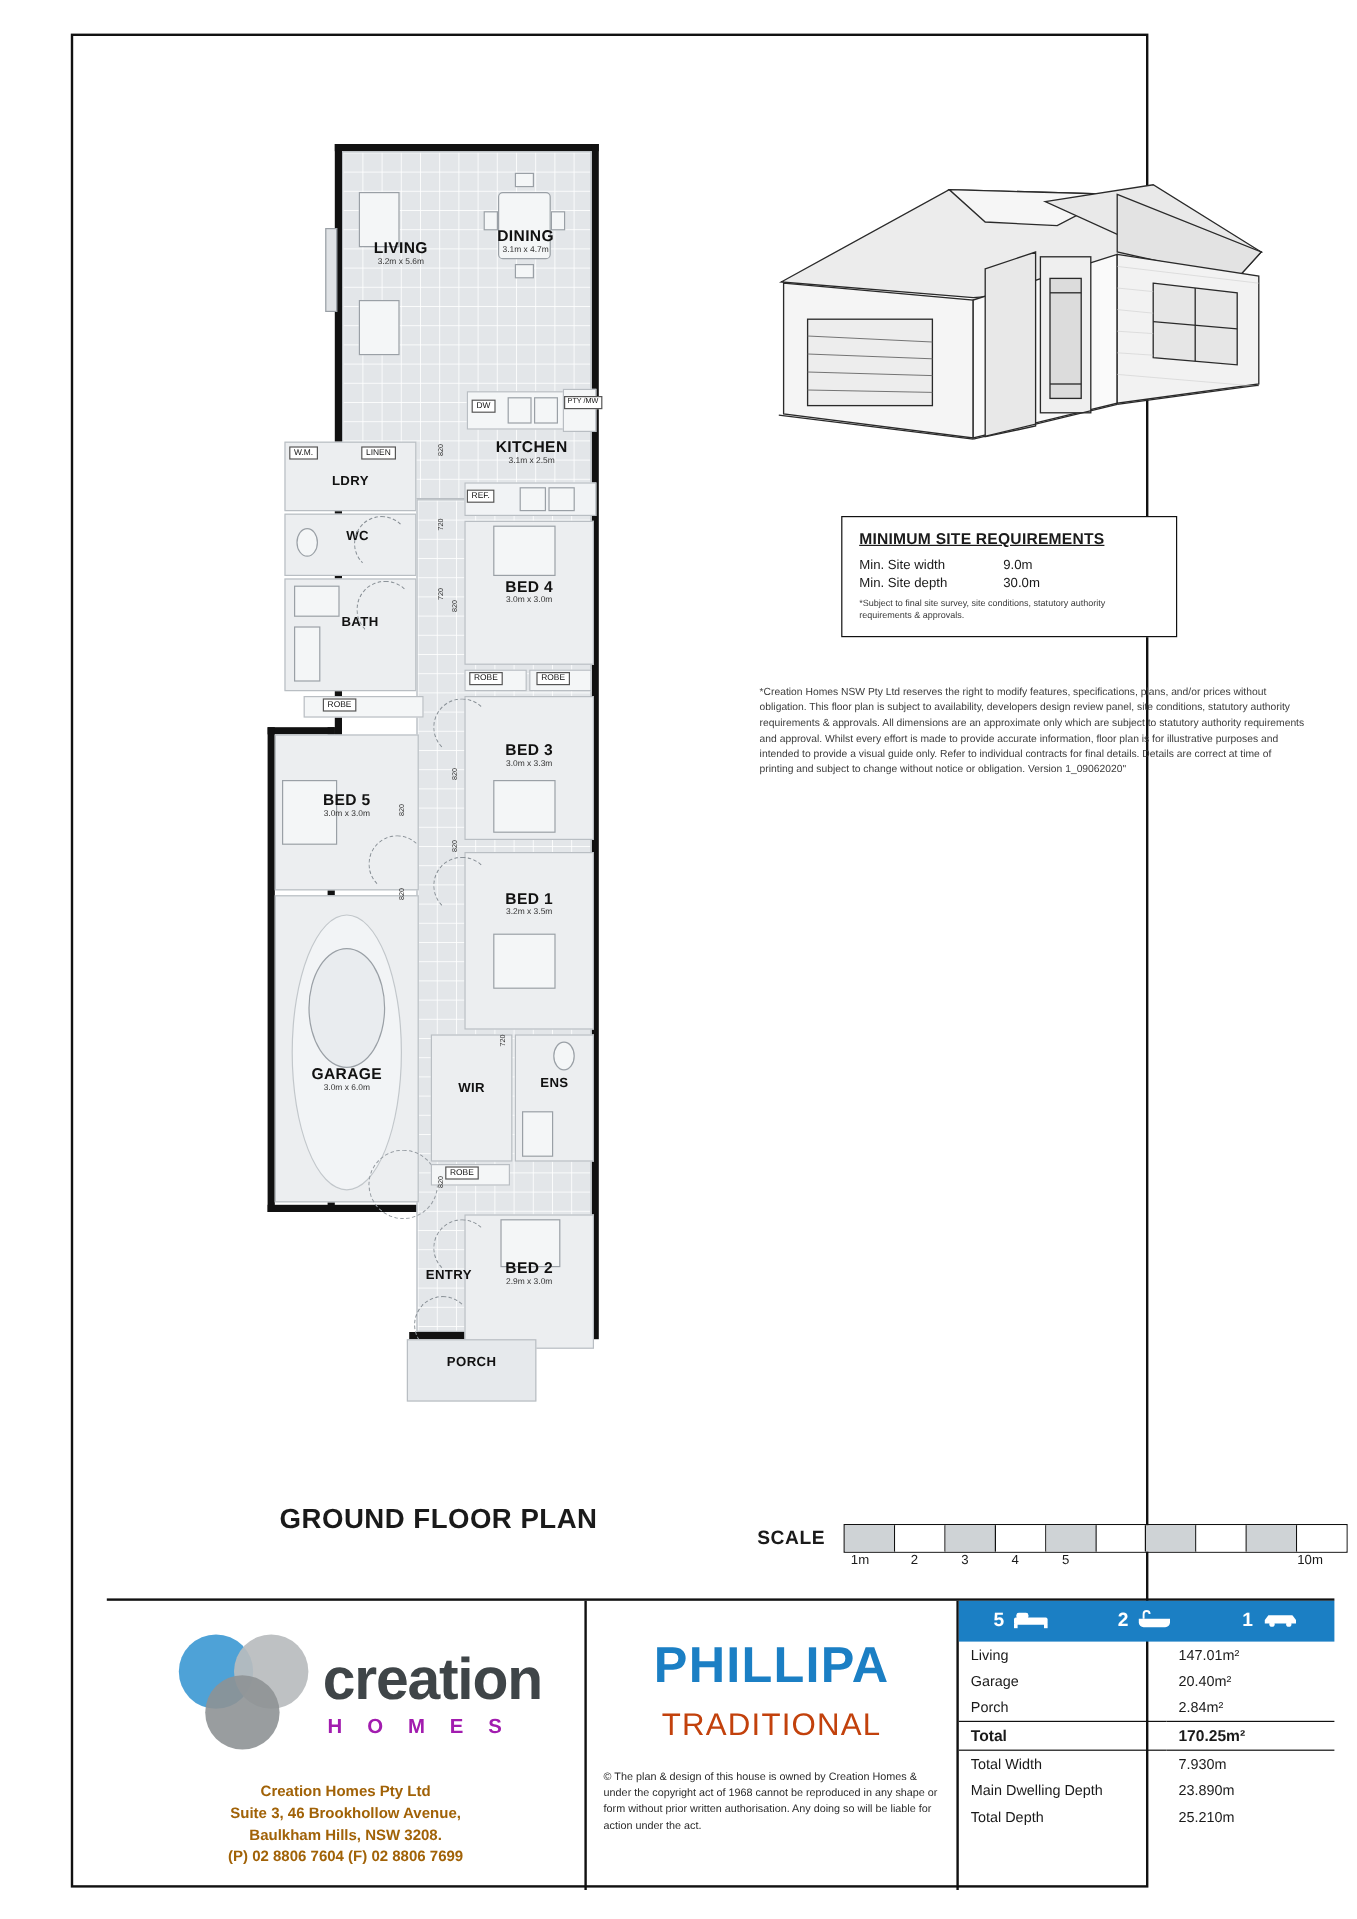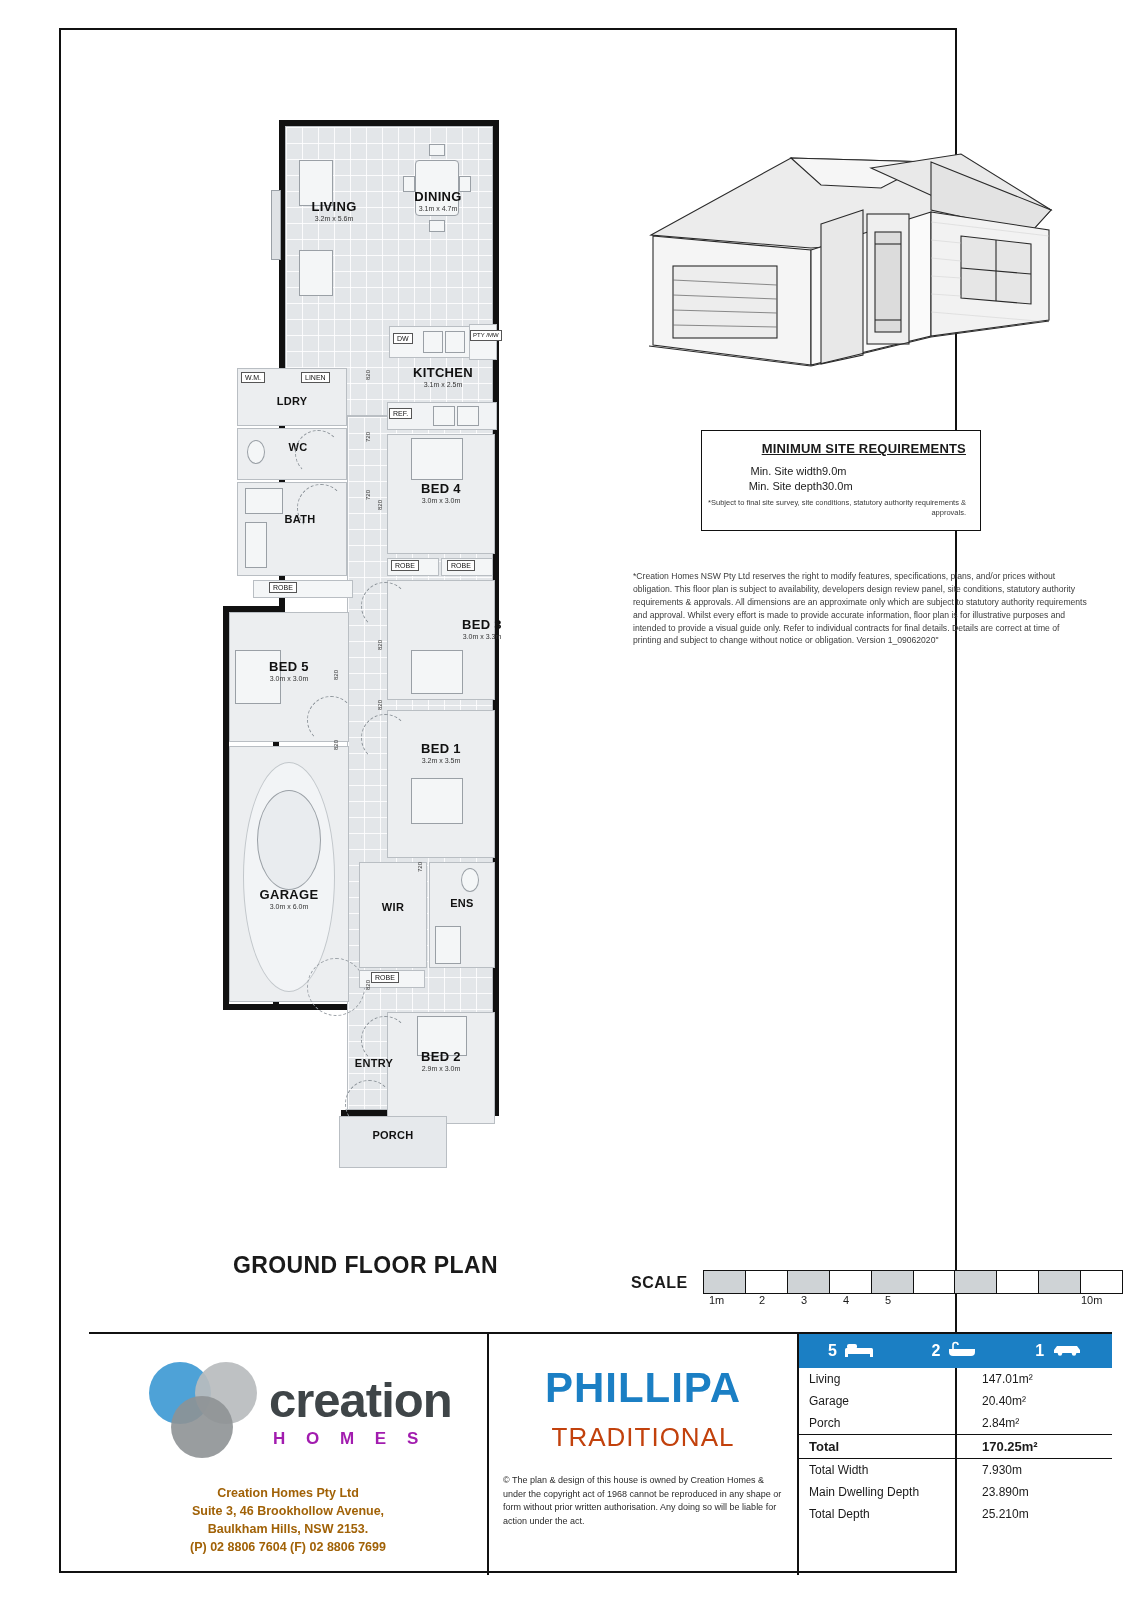--- a/index.html
+++ b/index.html
@@ -25,21 +25,21 @@
   .tag { position:absolute; font-size:7px; background:#fff; border:1px solid #555; padding:1px 3px; color:#111; }
   .dimv { position:absolute; font-size:6px; color:#333; transform:rotate(-90deg); transform-origin:left top; white-space:nowrap; }
   .furn { position:absolute; border:1px solid #9aa0a6; background:#f4f6f7; box-sizing:border-box; }
   .furn.round { border-radius:50%; }
   .swing { position:absolute; border:1px dashed #8d949a; border-radius:50%; border-right-color:transparent; border-bottom-color:transparent; }
 
   
   .render { position:absolute; left:570px; top:110px; width:460px; height:250px; }
 
   
-  .siteboxwrap { position:absolute; left:640px; top:400px; width:280px; border:1px solid #111; background:#fff; padding:10px 14px 12px 0; box-sizing:border-box;text-align:right; }
+  .siteboxwrap { position:absolute; left:640px; top:400px; width:280px; border:1px solid #111; background:#fff; padding:10px 14px 12px 14px; box-sizing:border-box; }
   .siteboxwrap h3 { margin:0 0 9px 0; font-size:13px; text-decoration:underline; letter-spacing:.2px; }
   .siterow { display:flex; font-size:11px; margin-bottom:3px; }
   .siterow .k { width:120px; }
   .sitenote { font-size:7.5px; color:#3a3a3a; margin-top:6px; line-height:1.35; }
 
   
   .disclaimer { position:absolute; left:572px; top:540px; width:455px; font-size:8.6px; line-height:1.5; color:#3c3c3c; text-align:left; }
 
   
   .gfp { position:absolute; left:172px; top:1222px; font-size:23px; font-weight:bold; letter-spacing:.4px; }
@@ -164,21 +164,21 @@
       <div class="t">BED 4</div>
       <div class="d">3.0m x 3.0m</div>
     </div>
     <div class="room" style="left:176px; top:468px; width:52px; height:18px; background:#f4f6f7;"></div>
     <div class="tag" style="left:180px; top:470px;">ROBE</div>
     <div class="room" style="left:230px; top:468px; width:52px; height:18px; background:#f4f6f7;"></div>
     <div class="tag" style="left:236px; top:470px;">ROBE</div>
 
     <div class="room" style="left:176px; top:490px; width:108px; height:120px;"></div>
     <div class="furn" style="left:200px; top:560px; width:52px; height:44px;"></div>
-    <div class="lbl" style="left:176px; top:528px; width:108px;padding-left:41px;">
+    <div class="lbl" style="left:176px; top:528px; width:108px;">
       <div class="t">BED 3</div>
       <div class="d">3.0m x 3.3m</div>
     </div>
     <div class="swing" style="left:150px; top:492px; width:46px; height:46px;"></div>
 
     <div class="room" style="left:18px; top:522px; width:120px; height:130px;"></div>
     <div class="furn" style="left:24px; top:560px; width:46px; height:54px;"></div>
     <div class="lbl" style="left:18px; top:570px; width:120px;">
       <div class="t">BED 5</div>
       <div class="d">3.0m x 3.0m</div>
@@ -342,21 +342,21 @@
         <div class="circ" style="left:46px;top:0;  width:62px; height:62px; background:#b9bcbe; opacity:.92;"></div>
         <div class="circ" style="left:22px;top:34px;width:62px;height:62px; background:#8e9295; opacity:.9;"></div>
       </div>
       <div class="logotext">
         <div class="c">creation</div>
         <div class="h">H O M E S</div>
       </div>
       <div class="addr">
         <div>Creation Homes Pty Ltd</div>
         <div>Suite 3, 46 Brookhollow Avenue,</div>
-        <div>Baulkham Hills, NSW 2153.</div>
+        <div>Baulkham Hills, NSW 3208.</div>
         <div>(P) 02 8806 7604 (F) 02 8806 7699</div>
       </div>
     </div>
 
     <div class="bcol name">
       <div class="pname">PHILLIPA</div>
       <div class="ptrad">TRADITIONAL</div>
       <div class="copy">© The plan &amp; design of this house is owned by Creation Homes &amp; under the copyright act of 1968 cannot be reproduced in any shape or form without prior written authorisation. Any doing so will be liable for action under the act.</div>
     </div>
 

